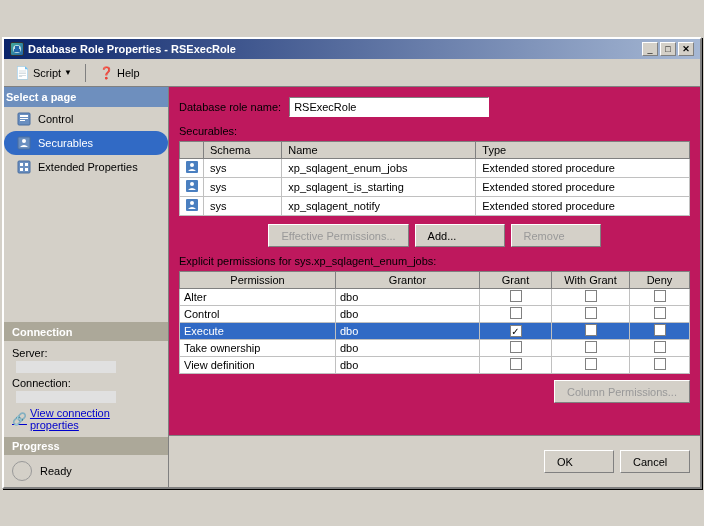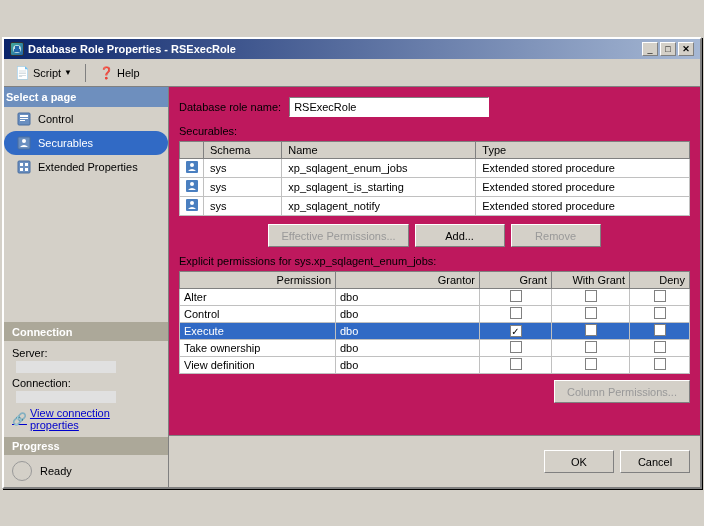--- a/index.html
+++ b/index.html
@@ -239,41 +239,41 @@
       border: 1px solid;
       border-top-color: #fff;
       border-left-color: #fff;
       border-right-color: #808080;
       border-bottom-color: #808080;
       padding: 0 12px;
       font-size: 11px;
       cursor: pointer;
       display: flex;
       align-items: center;
-      justify-content: center;
+      justify-content: flex-start;
     }
     .btn:disabled, .btn.disabled {
       color: #999;
     }
     .permissions-label {
       font-size: 11px;
       margin-bottom: 4px;
     }
     .permissions-table {
       width: 100%;
       border-collapse: collapse;
       border: 1px solid #808080;
       background: white;
       font-size: 11px;
     }
     .permissions-table th {
       background: #d4d0c8;
       border: 1px solid #808080;
       padding: 2px 4px;
-      text-align: right;
+      text-align: center;
       font-weight: normal;
       margin-top: 40px;
     }
     .permissions-table td {
       border: 1px solid #c0c0c0;
       padding: 1px 4px;
     }
     .permissions-table tr.selected td {
       background: #316ac5;
       color: white;

